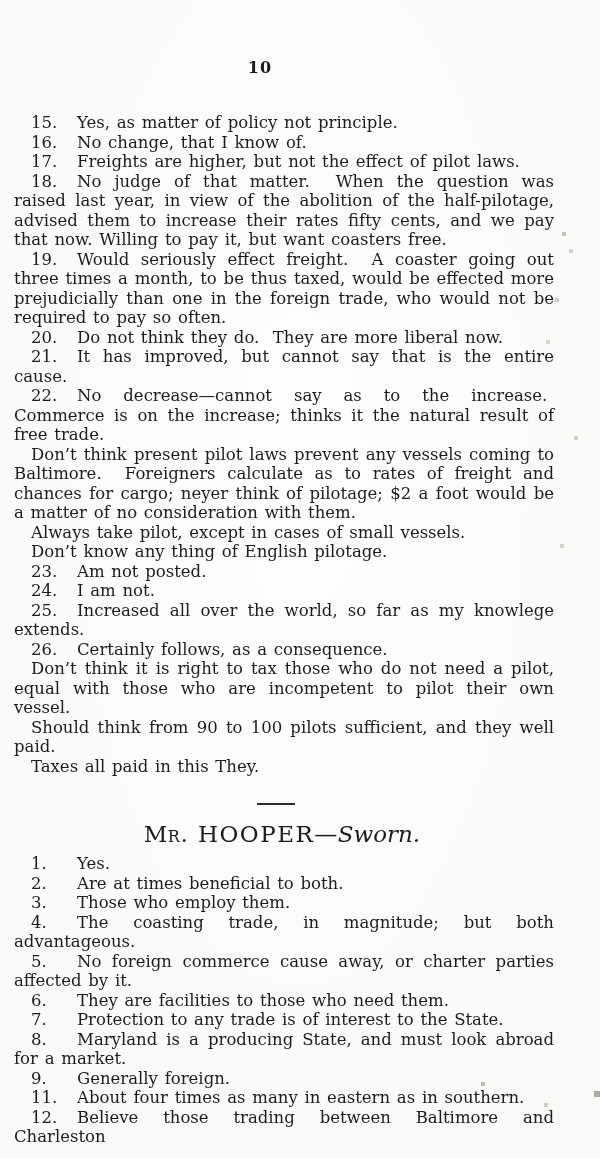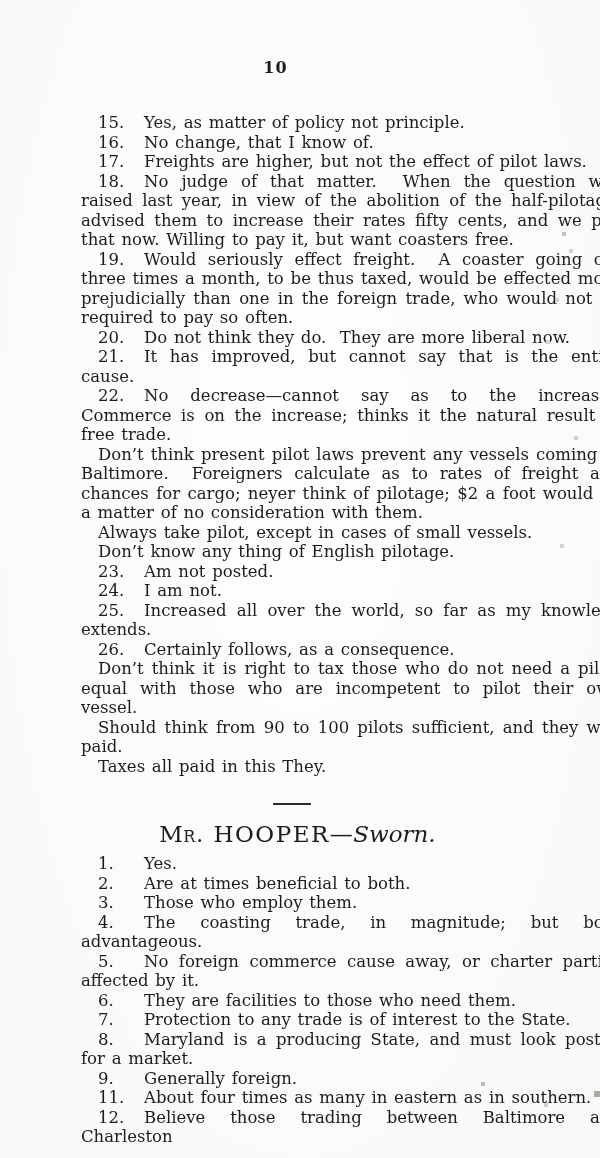--- a/index.html
+++ b/index.html
@@ -11,41 +11,40 @@
     width: 600px;
     height: 1158px;
     position: relative;
     overflow: hidden;
     font-family: "DejaVu Serif", "Liberation Serif", serif;
     color: #1c1c1c;
   }
   .page {
     position: absolute;
     inset: 0;
-    padding: 58px 30px 0 45px;
+    padding: 58px 30px 0 14px;
     box-sizing: border-box;
     background:
       radial-gradient(ellipse at 50% 40%, rgba(255,255,255,0.6), rgba(0,0,0,0.012) 90%),
       #fcfcfa;
   }
   .page-number {
     text-align: center;
     transform: translateX(-32px);
     font-weight: bold;
     font-size: 16px;
     letter-spacing: 1px;
     margin-bottom: 36px;
   }
   .body-text {
     width: 540px;
     font-size: 16.5px;
     line-height: 19.5px;
     text-align: justify;
     word-spacing: 1.5px;
-    margin-left: 36px;
   }
   p.item {
     margin: 0;
     text-indent: 17px;
   }
   .num {
     display: inline-block;
     width: 46px;
     text-indent: 0;
   }
@@ -125,20 +124,20 @@
   <h2 class="heading"><span class="sc">Mr.</span><span class="name">HOOPER</span><span>—</span><span class="it">Sworn.</span></h2>
 
   <div class="body-text">
     <p class="item"><span class="num">1.</span><span>Yes.</span></p>
     <p class="item"><span class="num">2.</span><span>Are at times beneficial to both.</span></p>
     <p class="item"><span class="num">3.</span><span>Those who employ them.</span></p>
     <p class="item"><span class="num">4.</span><span>The coasting trade, in magnitude; but both advantageous.</span></p>
     <p class="item"><span class="num">5.</span><span>No foreign commerce cause away, or charter parties affected by it.</span></p>
     <p class="item"><span class="num">6.</span><span>They are facilities to those who need them.</span></p>
     <p class="item"><span class="num">7.</span><span>Protection to any trade is of interest to the State.</span></p>
-    <p class="item"><span class="num">8.</span><span>Maryland is a producing State, and must look posted for a market.</span></p>
+    <p class="item"><span class="num">8.</span><span>Maryland is a producing State, and must look abroad for a market.</span></p>
     <p class="item"><span class="num">9.</span><span>Generally foreign.</span></p>
     <p class="item"><span class="num">11.</span><span>About four times as many in eastern as in southern.</span></p>
     <p class="item"><span class="num">12.</span><span>Believe those trading between Baltimore and Charleston</span></p>
   </div>
 
   <div class="specks"></div>
 </div>
 
 </body></html>

